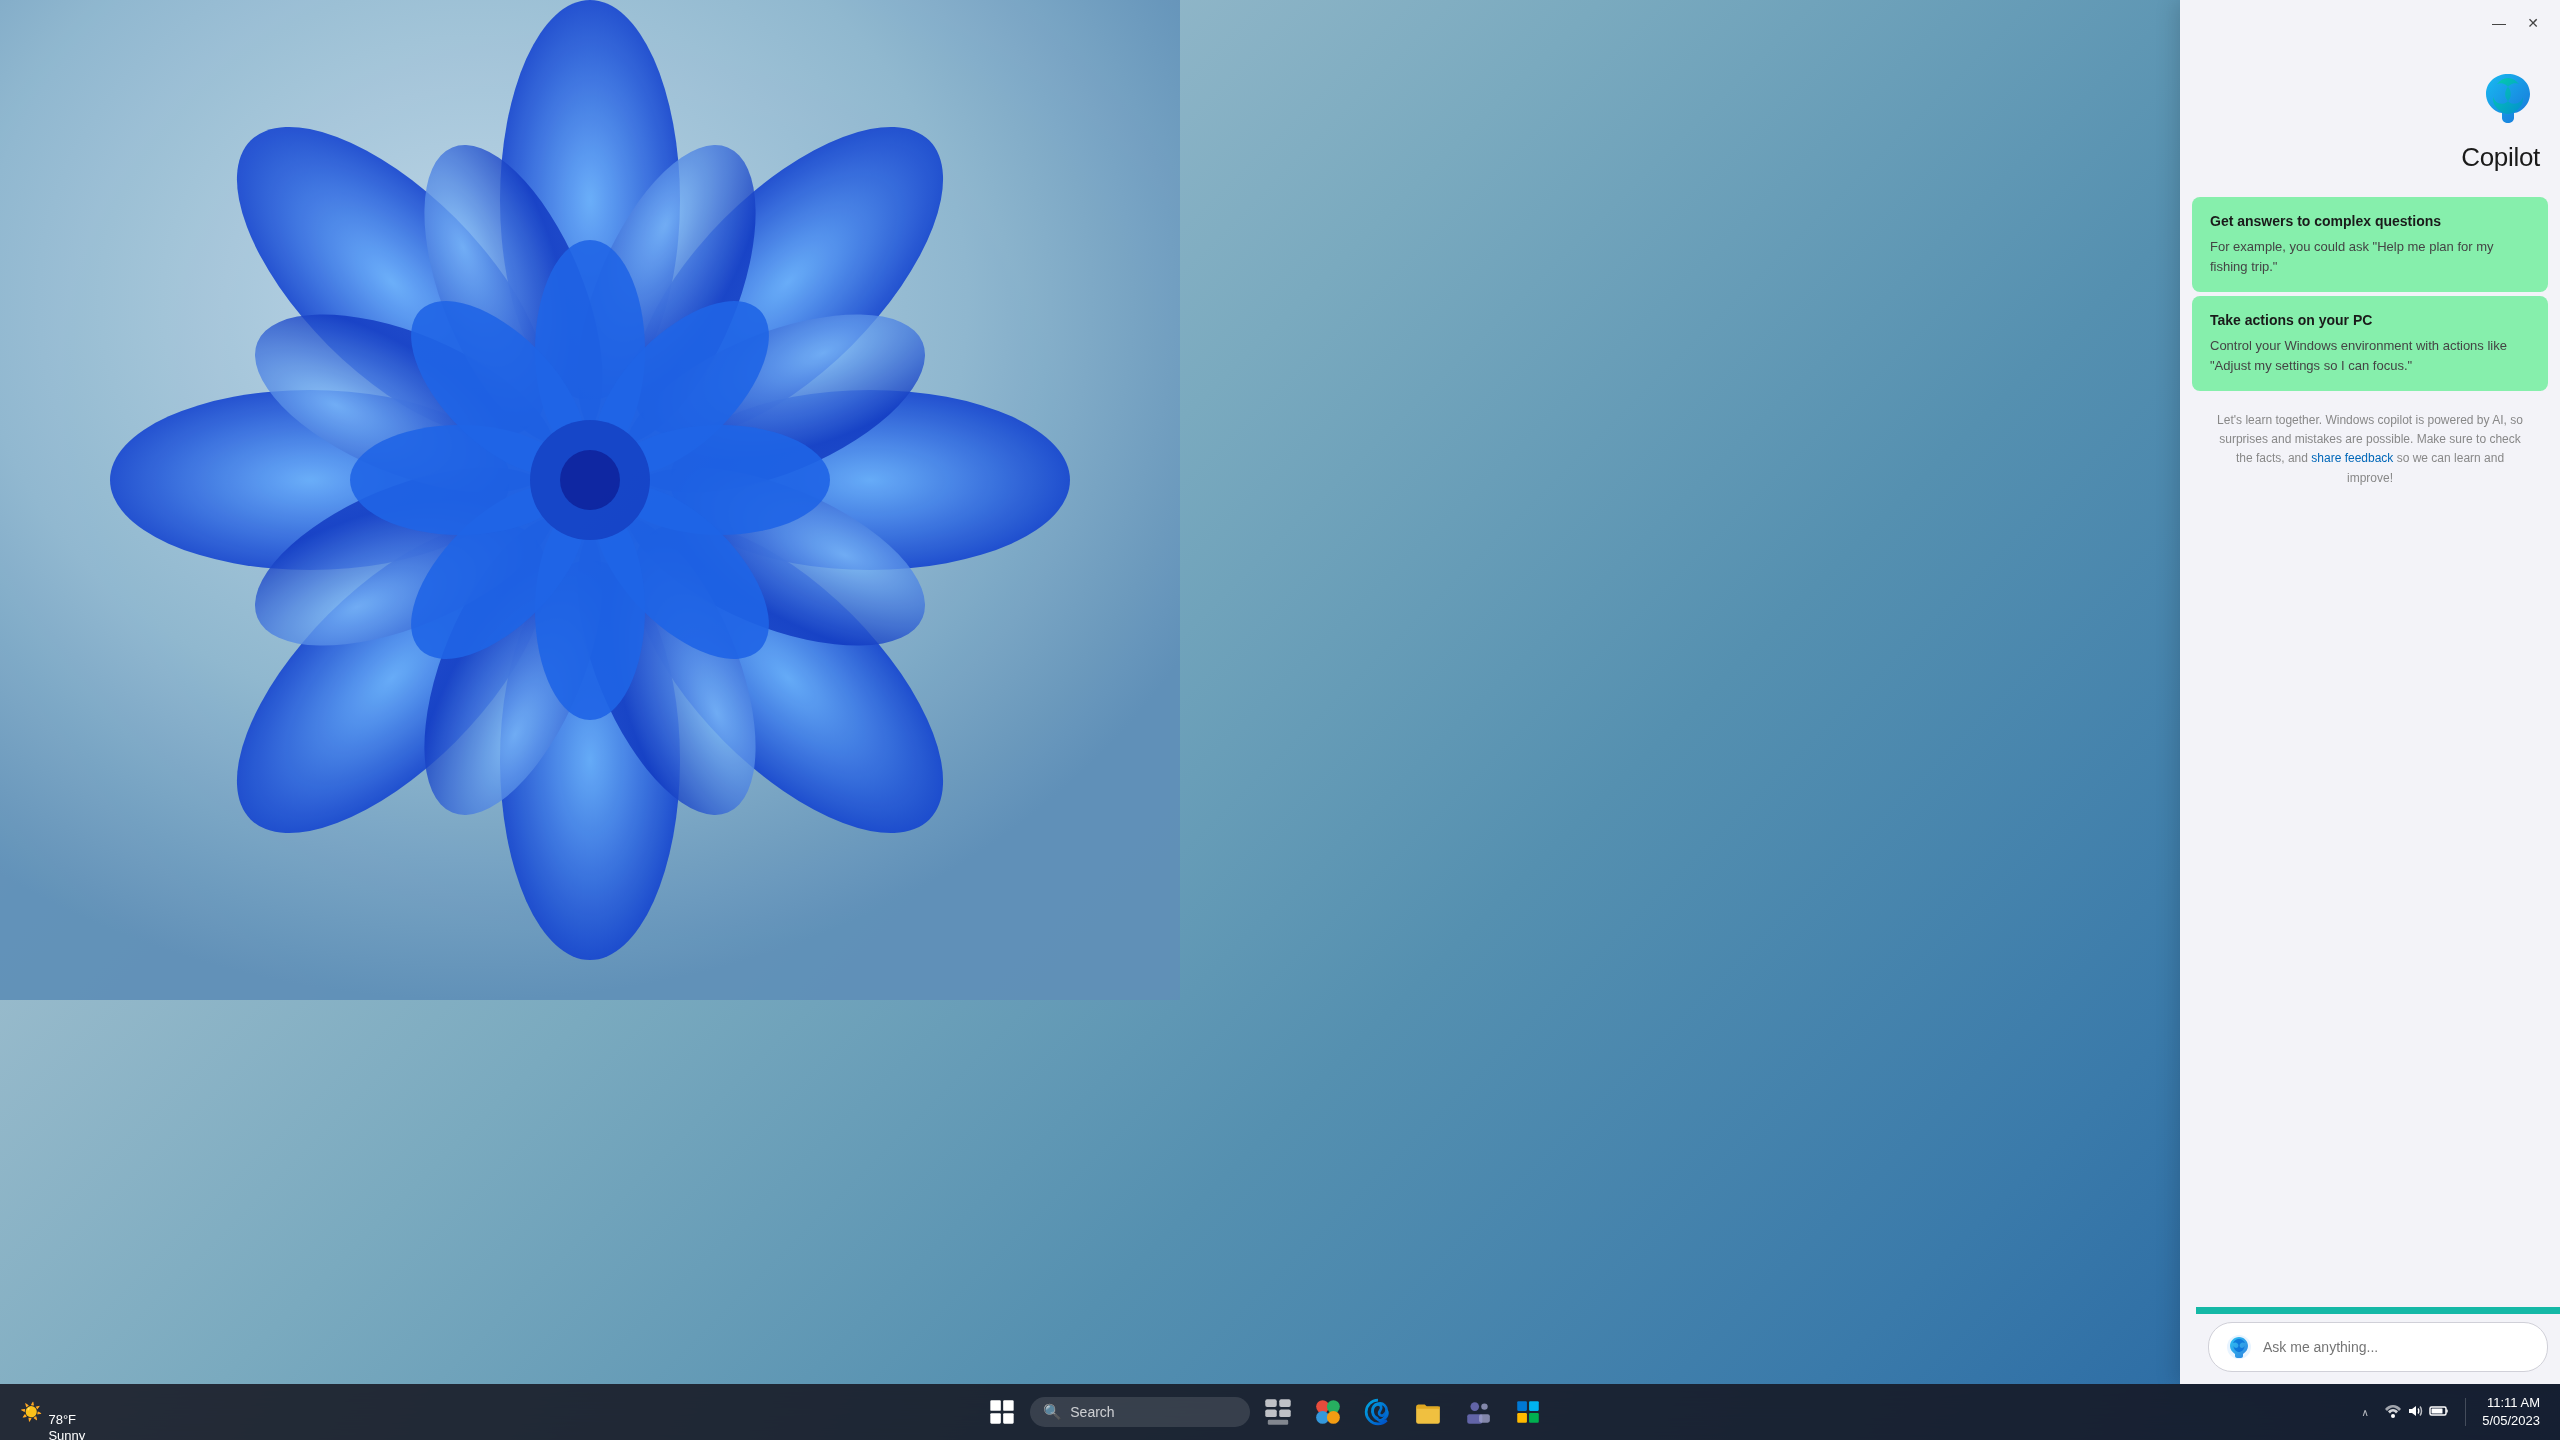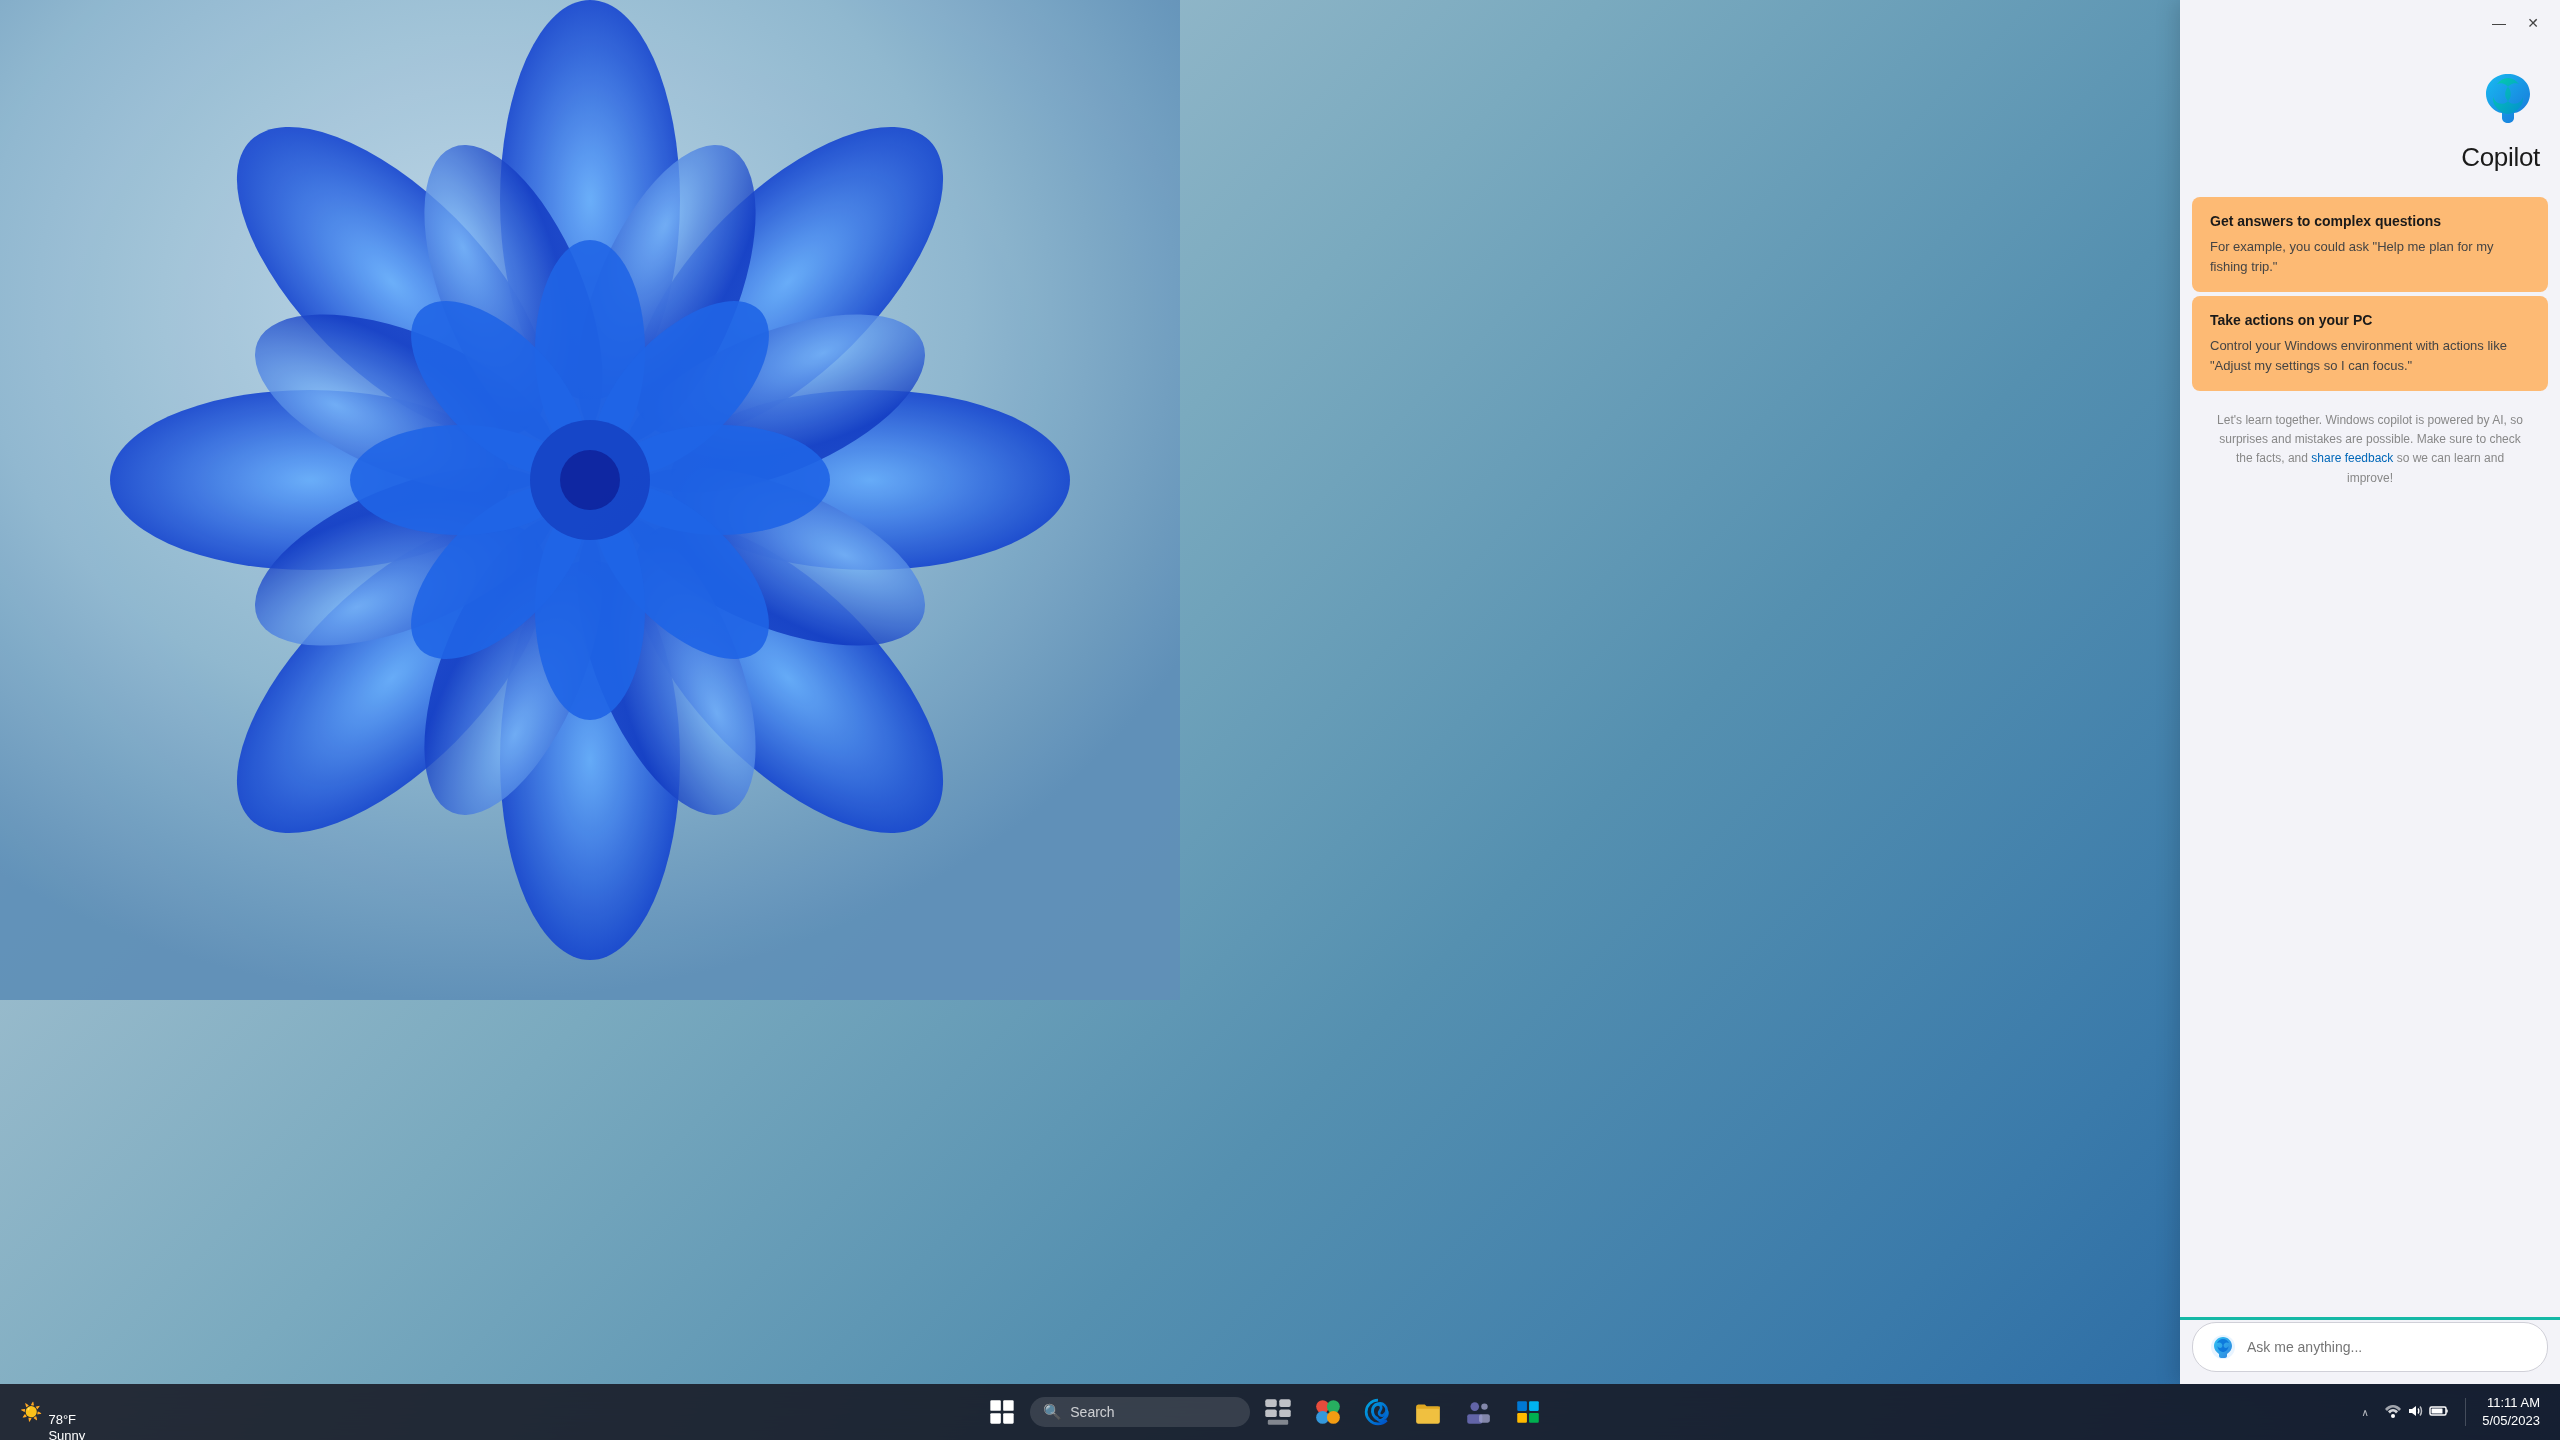--- a/index.html
+++ b/index.html
@@ -201,21 +201,21 @@
     #copilot-content {
       flex: 1;
       overflow-y: auto;
       padding: 0 12px;
       display: flex;
       flex-direction: column;
       gap: 2px;
     }
 
     .feature-card {
-      background: #fdba74;
+      background: #86efac;
       border-radius: 8px;
       padding: 16px 18px;
       margin-bottom: 2px;
     }
 
     .feature-card-title {
       font-size: 14px;
       font-weight: 600;
       color: #1a1a1a;
       margin-bottom: 8px;
@@ -234,23 +234,24 @@
       line-height: 1.6;
       text-align: center;
     }
 
     #copilot-disclaimer a {
       color: #0067b8;
       text-decoration: none;
     }
 
     #copilot-input-area {
-      padding: 2px 12px 12px;
-      border-top: 3px solid #14b8a6;
+      padding: 8px 12px 12px;
+      border-top: 7px solid #14b8a6;
       background: #f3f3f8;
+      margin-left: 16px;
     }
 
     #copilot-input-row {
       display: flex;
       align-items: center;
       gap: 10px;
       background: white;
       border: 1px solid #d0d0d8;
       border-radius: 24px;
       padding: 10px 16px;

